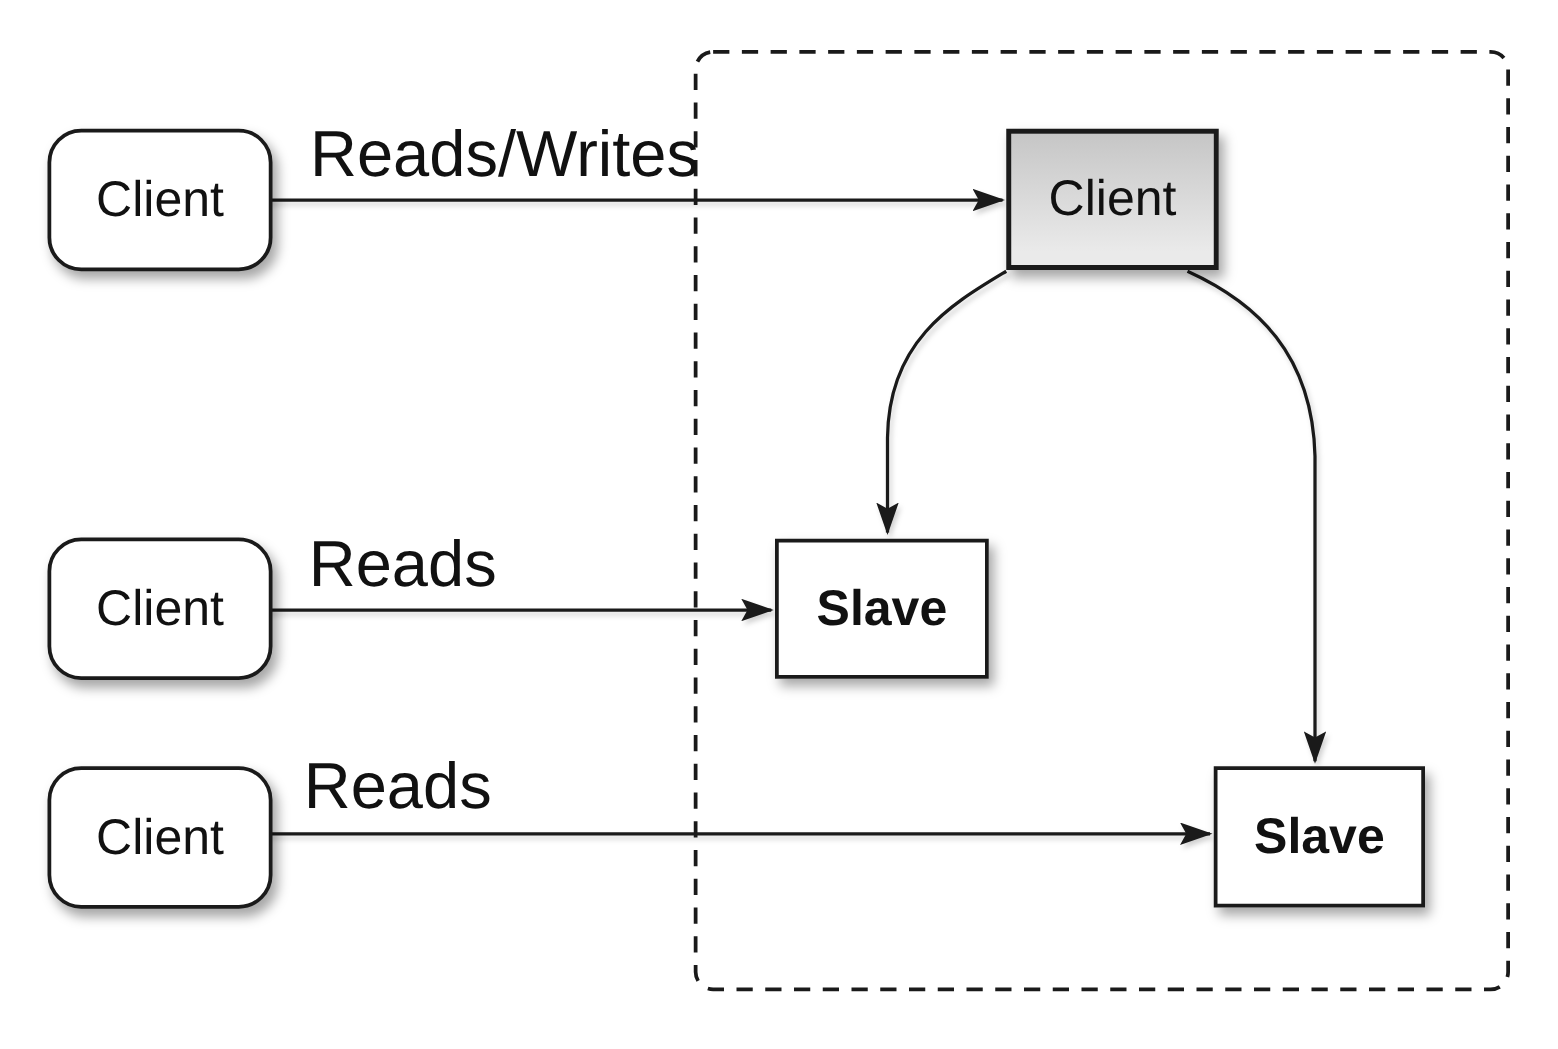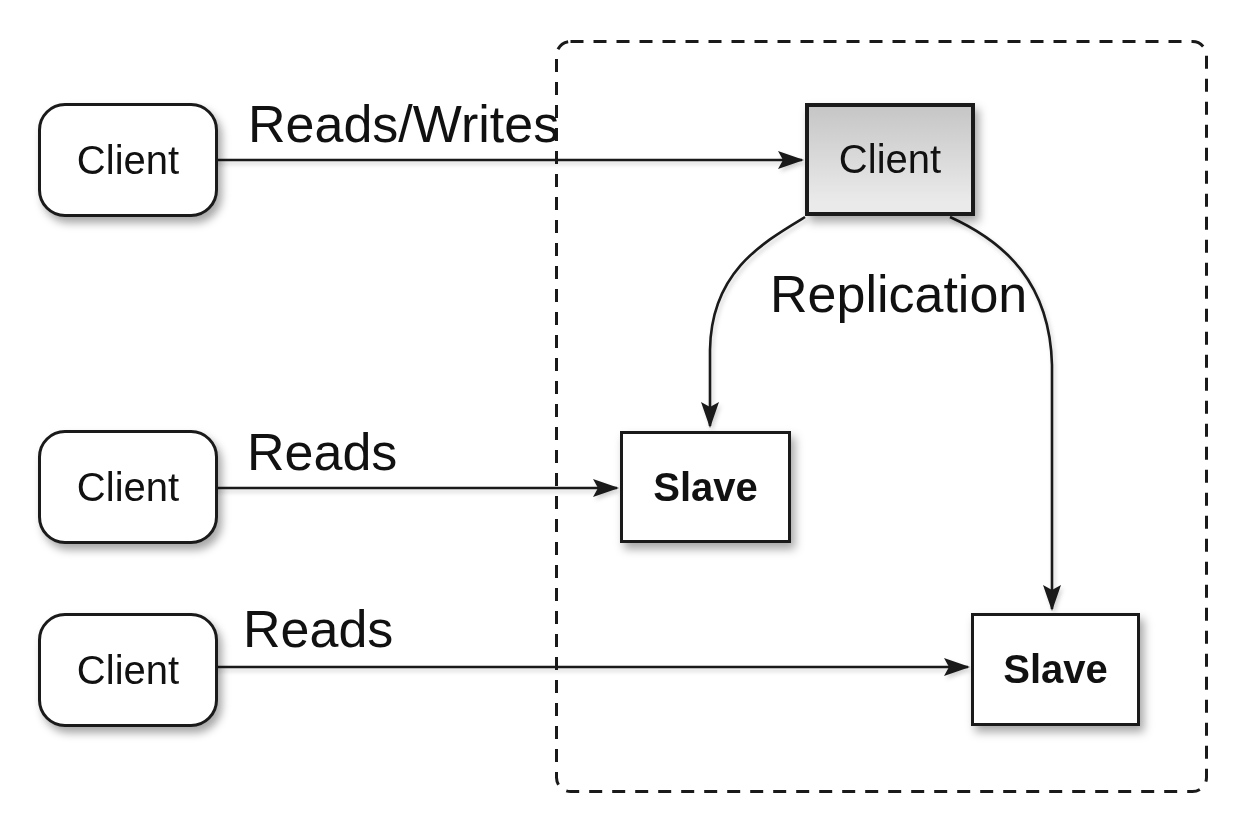--- a/index.html
+++ b/index.html
@@ -117,15 +117,14 @@
   <div class="node slave" style="left:971px; top:613px; width:169px; height:113px;">
     <span>Slave</span>
   </div>
 
   <div class="edge-label" style="left:248px; top:94px; width:260px;">Reads/Writes</div>
 
   <div class="edge-label" style="left:247px; top:422px; width:140px;">Reads</div>
 
   <div class="edge-label" style="left:243px; top:599px; width:140px;">Reads</div>
 
-  <div class="edge-label" style="left:770px; top:264px; width:212px;">Replication</div>
 
 </div>
 
 </body></html>

